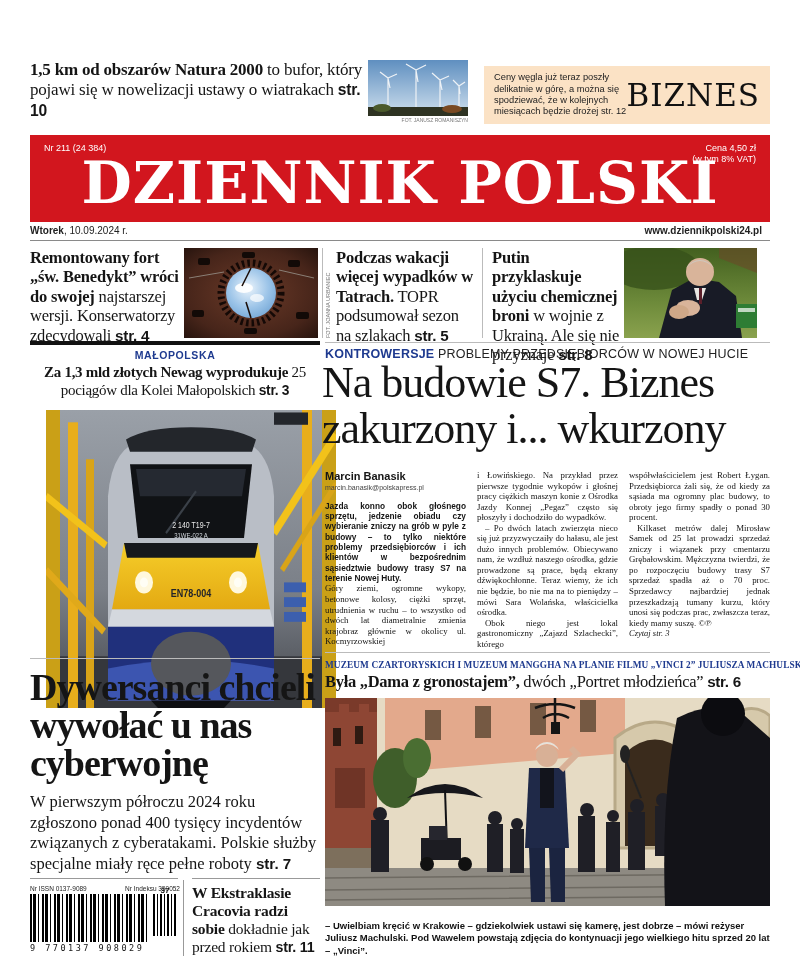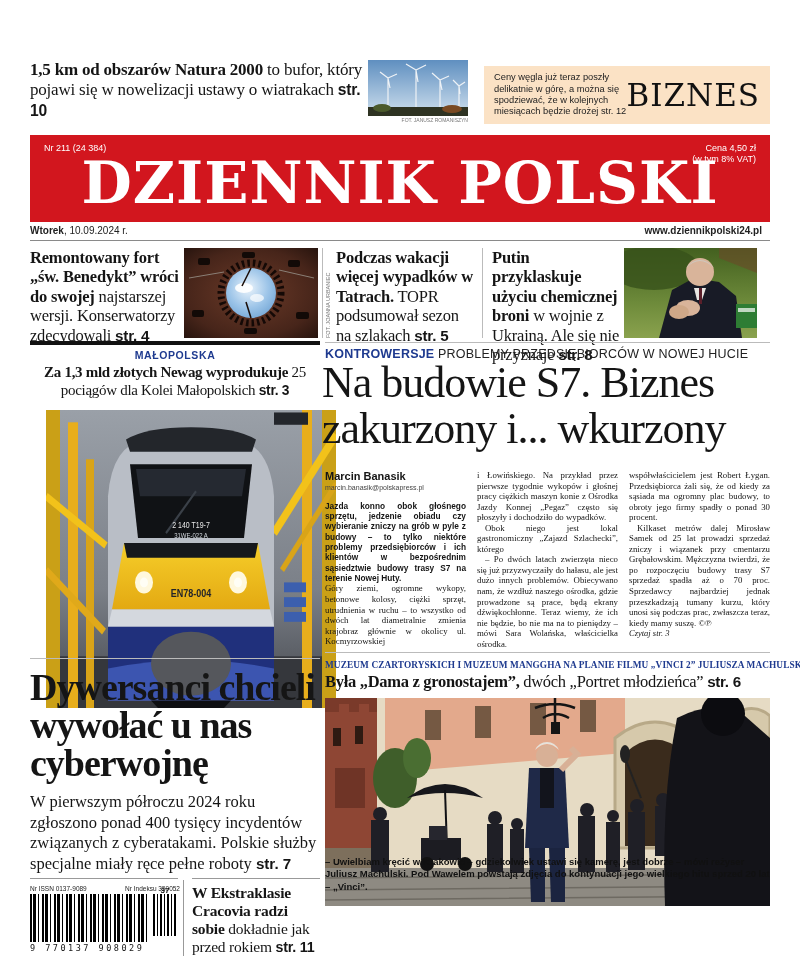--- a/index.html
+++ b/index.html
@@ -76,21 +76,21 @@
   .lead-p { font-family:"Liberation Sans",sans-serif; font-weight:bold; font-size:8.3px; line-height:1.25; margin-bottom:7px; }
   .col p { margin-bottom:0; }
   .ind { text-indent:8px; }
   .read-more { font-style:italic; font-size:8.5px; text-align:left; }
   .rule-right-1 { left:325px; top:652px; width:445px; height:1px; background:#bbb; }
 
   
   .film-kicker { left:325px; top:660px; width:448px; font-size:9.3px; font-weight:bold; color:#1e3a8f; letter-spacing:0.1px; white-space:nowrap; }
   .film-h { left:325px; top:672px; width:448px; font-size:16.5px; letter-spacing:-0.3px; white-space:nowrap; }
   .film-photo { left:325px; top:698px; width:445px; height:208px; }
-  .film-caption { left:325px; top:856px; width:447px; font-family:"Liberation Sans",sans-serif; font-weight:bold; font-size:9.5px; line-height:1.3; color:#111; }
+  .film-caption { left:325px; top:920px; width:447px; font-family:"Liberation Sans",sans-serif; font-weight:bold; font-size:9.5px; line-height:1.3; color:#111; }
 
   b.pg { font-family:"Liberation Sans",sans-serif; font-size:0.92em; }
   svg { display:block; width:100%; height:100%; }
 </style>
 </head>
 <body>
 
 <div class="abs natura">
   <span class="lead-line"><b>1,5 km od obszarów Natura 2000</b><span> to bufor, który pojawi się w nowelizacji ustawy o wiatrakach </span><b class="pg">str. 10</b></span>
 </div>
@@ -299,22 +299,22 @@
 
 <div class="abs cols">
   <div class="col">
     <div class="byline">Marcin Banasik</div>
     <div class="mail">marcin.banasik@polskapress.pl</div>
     <p class="lead-p">Jazda konno obok głośnego sprzętu, jedzenie obiadu czy wybieranie zniczy na grób w pyle z budowy – to tylko niektóre problemy przedsiębiorców i ich klientów w bezpośrednim sąsiedztwie budowy trasy S7 na terenie Nowej Huty.</p>
     <p>Góry ziemi, ogromne wykopy, betonowe kolosy, ciężki sprzęt, utrudnienia w ruchu – to wszystko od dwóch lat diametralnie zmienia krajobraz głównie w okolicy ul. Kocmyrzowskiej</p>
   </div>
   <div class="col">
     <p>i Łowińskiego. Na przykład przez pierwsze tygodnie wykopów i głośnej pracy ciężkich maszyn konie z Ośrodka Jazdy Konnej „Pegaz” często się płoszyły i dochodziło do wypadków.</p>
+    <p class="ind">– Po dwóch latach zwierzęta nieco się już przyzwyczaiły do hałasu, ale jest dużo innych problemów. Obiecywano nam, że wzdłuż naszego ośrodka, gdzie prowadzone są prace, będą ekrany dźwiękochłonne. Teraz wiemy, że ich nie będzie, bo nie ma na to pieniędzy – mówi Sara Wolańska, właścicielka ośrodka.</p>
     <p class="ind">Obok niego jest lokal gastronomiczny „Zajazd Szlachecki”, którego</p>
-    <p class="ind">– Po dwóch latach zwierzęta nieco się już przyzwyczaiły do hałasu, ale jest dużo innych problemów. Obiecywano nam, że wzdłuż naszego ośrodka, gdzie prowadzone są prace, będą ekrany dźwiękochłonne. Teraz wiemy, że ich nie będzie, bo nie ma na to pieniędzy – mówi Sara Wolańska, właścicielka ośrodka.</p>
   </div>
   <div class="col">
     <p>współwłaścicielem jest Robert Łygan. Przedsiębiorca żali się, że od kiedy za sąsiada ma ogromny plac budowy, to obroty jego firmy spadły o ponad 30 procent.</p>
     <p class="ind">Kilkaset metrów dalej Mirosław Samek od 25 lat prowadzi sprzedaż zniczy i wiązanek przy cmentarzu Grębałowskim. Mężczyzna twierdzi, że po rozpoczęciu budowy trasy S7 sprzedaż spadła aż o 70 proc. Sprzedawcy najbardziej jednak przeszkadzają tumany kurzu, który unosi się podczas prac, zwłaszcza teraz, kiedy mamy suszę. ©℗</p>
     <div class="read-more">Czytaj str. 3</div>
   </div>
 </div>
 <div class="abs rule-right-1"></div>
 
 <div class="abs film-kicker">MUZEUM CZARTORYSKICH I MUZEUM MANGGHA NA PLANIE FILMU „VINCI 2” JULIUSZA MACHULSKIEGO</div>

